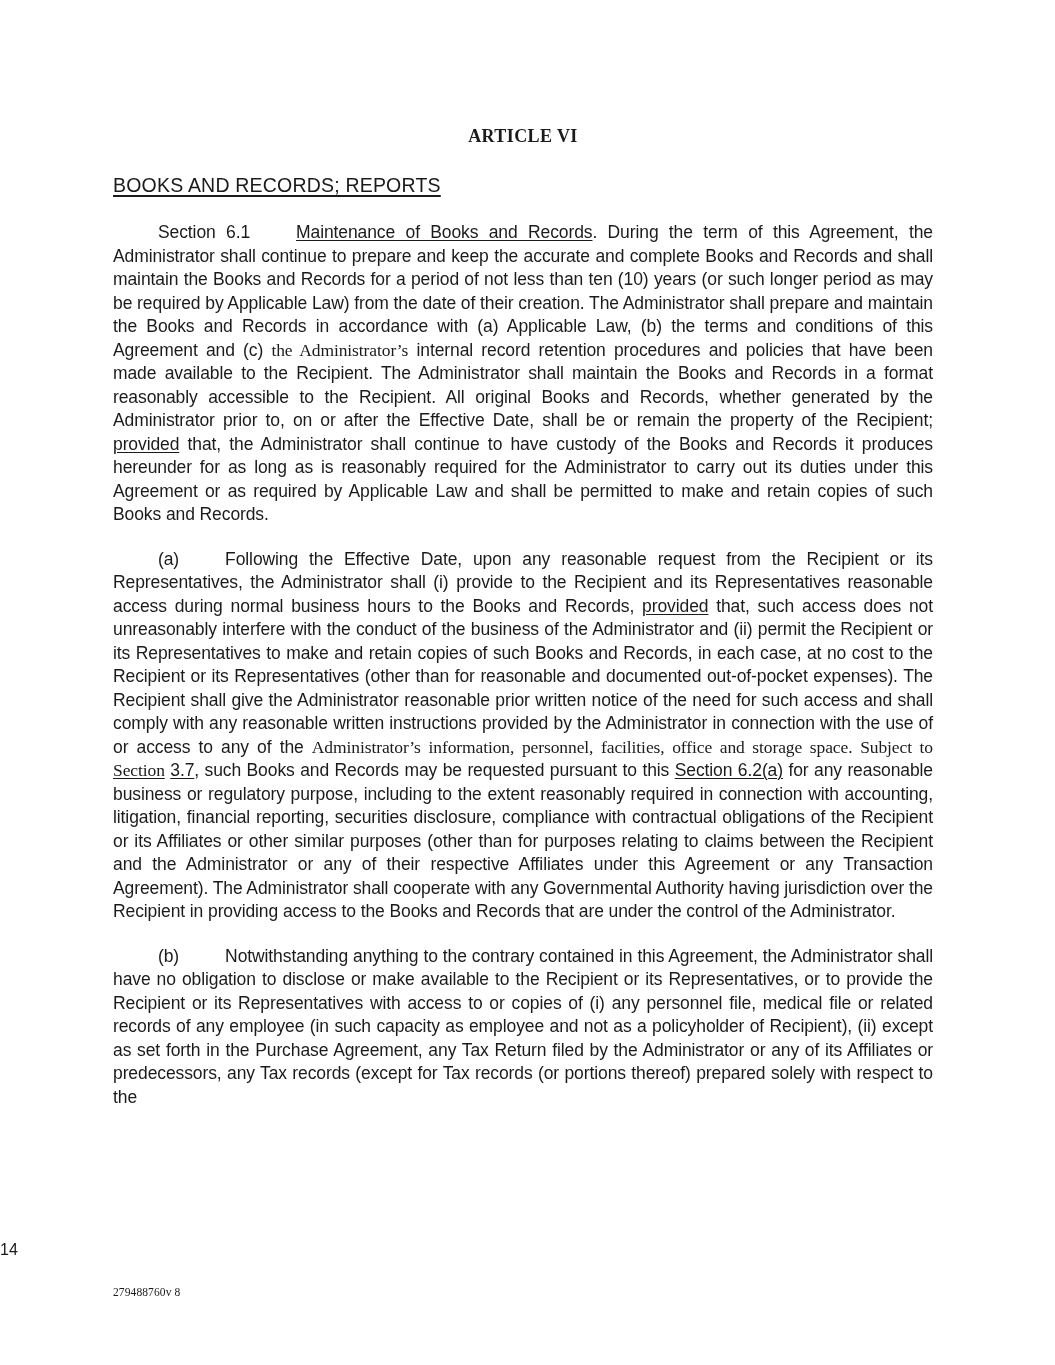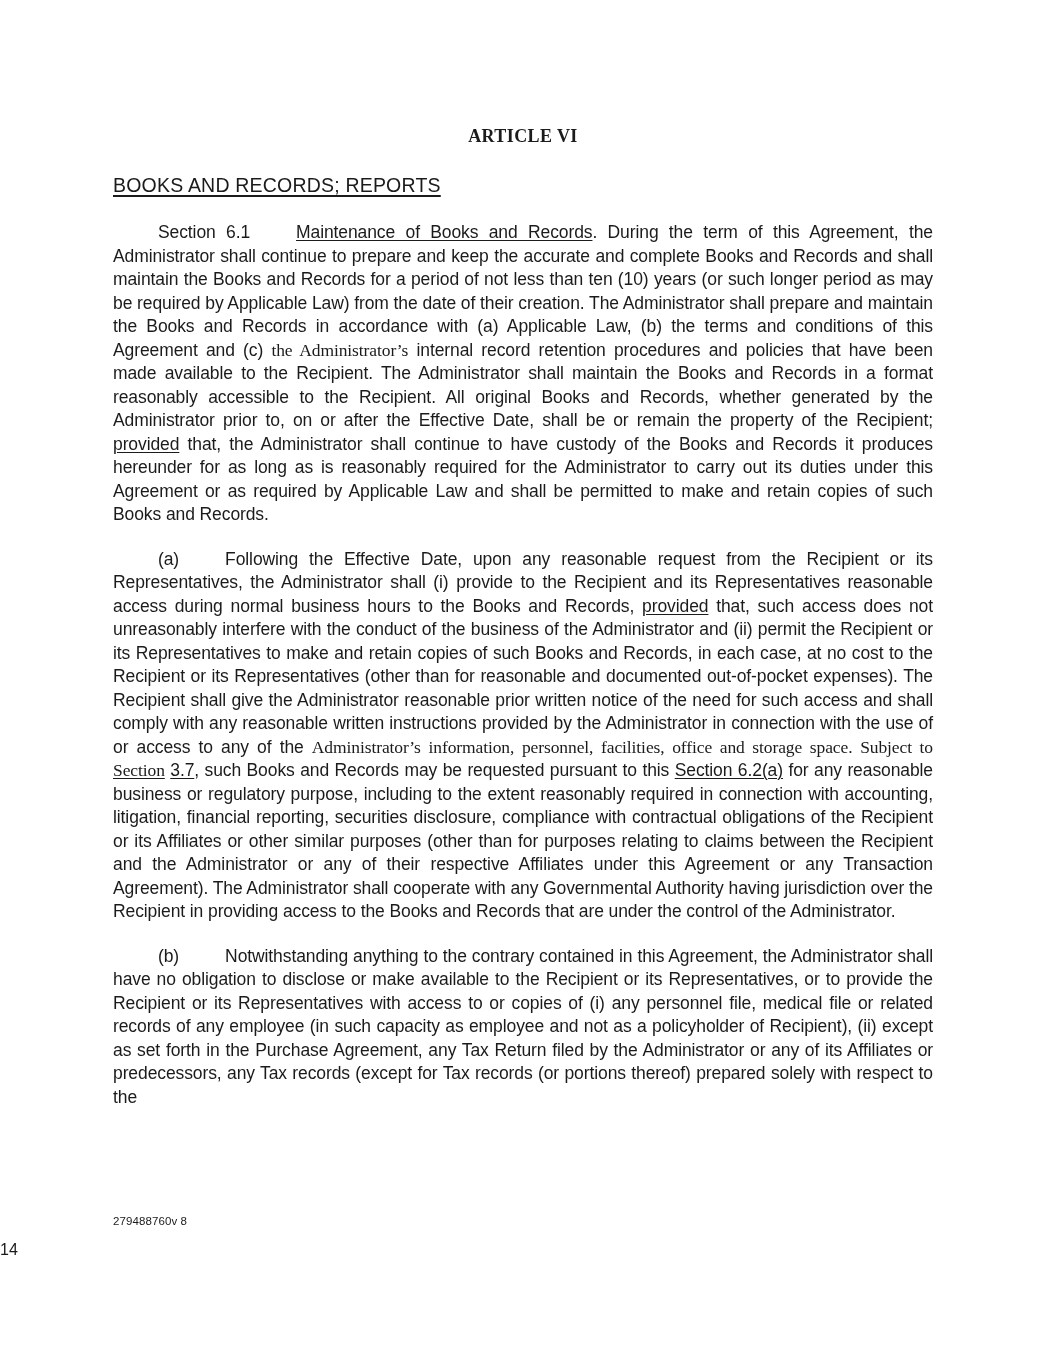--- a/index.html
+++ b/index.html
@@ -58,24 +58,25 @@
   .page-number {
     position: absolute;
     top: 1241px;
     left: 0;
     width: 100%;
     text-align: left;
     font-size: 16px;
   }
   .doc-id {
     position: absolute;
-    top: 1215px;
+    top: 1286px;
     left: 113px;
     font-size: 11.5px;
     letter-spacing: 0.1px;
+    font-family: Liberation Serif, serif;
   }
 </style>
 </head>
 <body>
 
 <div class="page">
 
   <h1 class="article-heading">ARTICLE VI</h1>
 
   <h2 class="chapter-heading">BOOKS AND RECORDS; REPORTS</h2>

